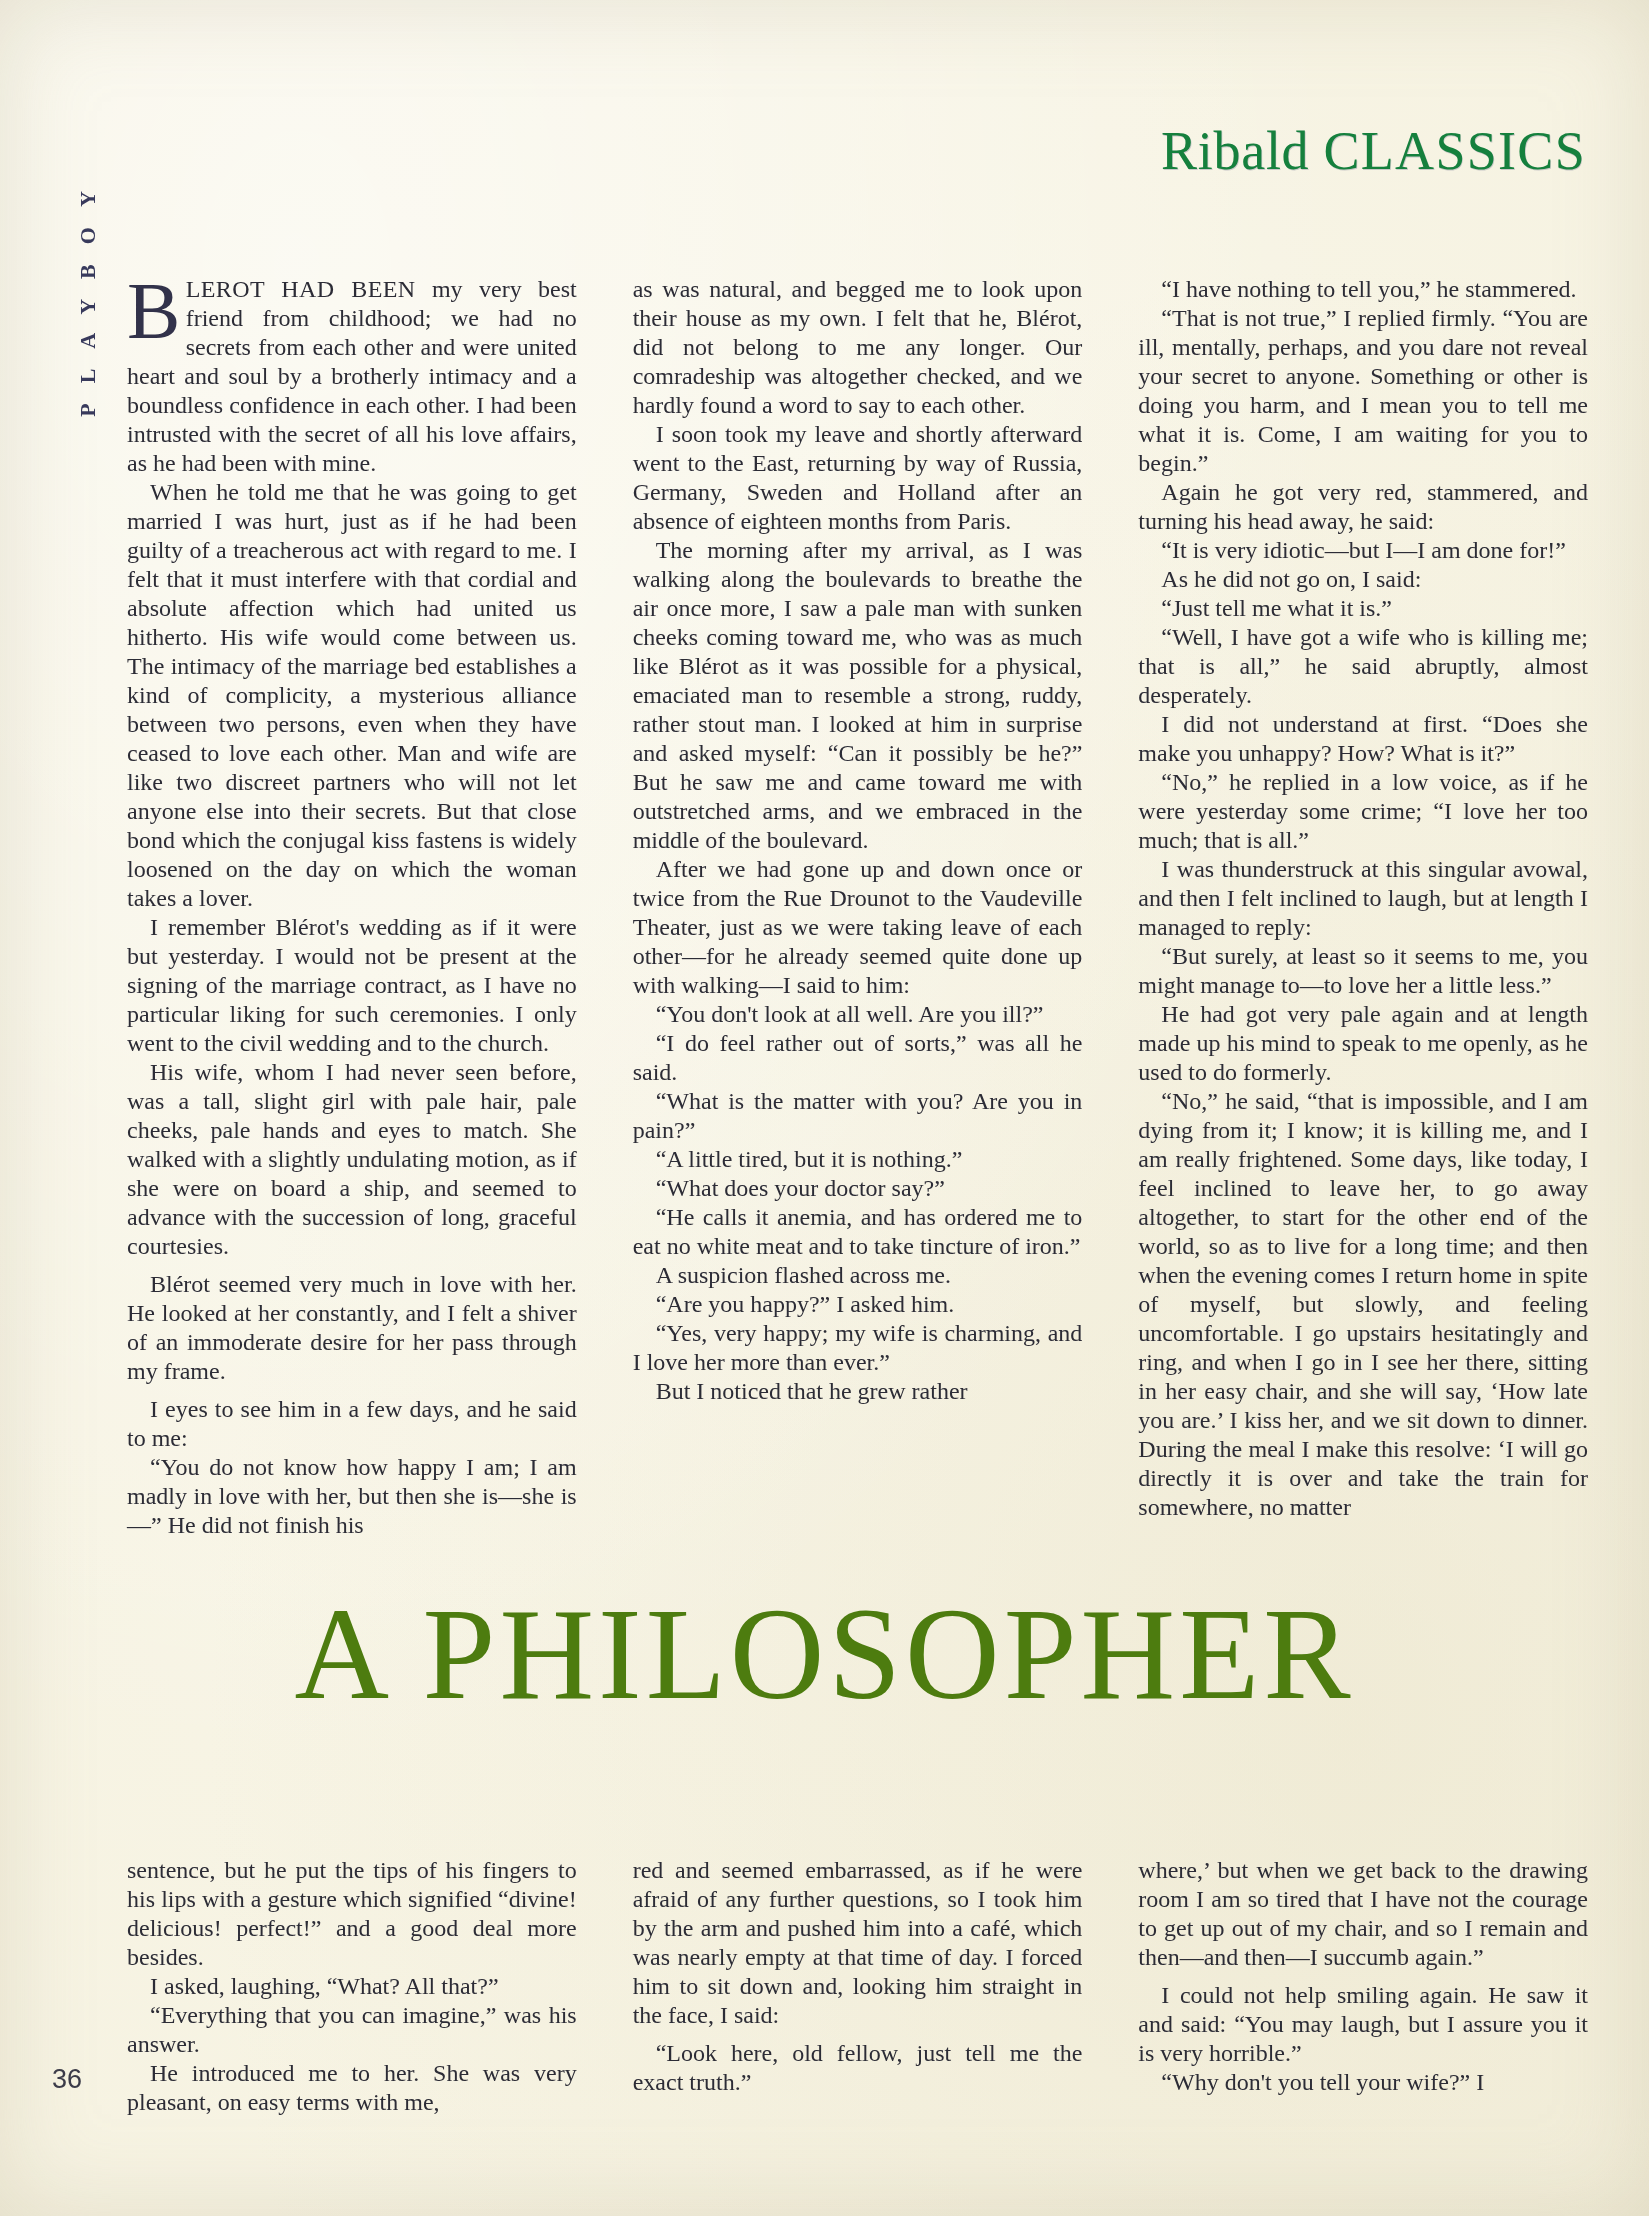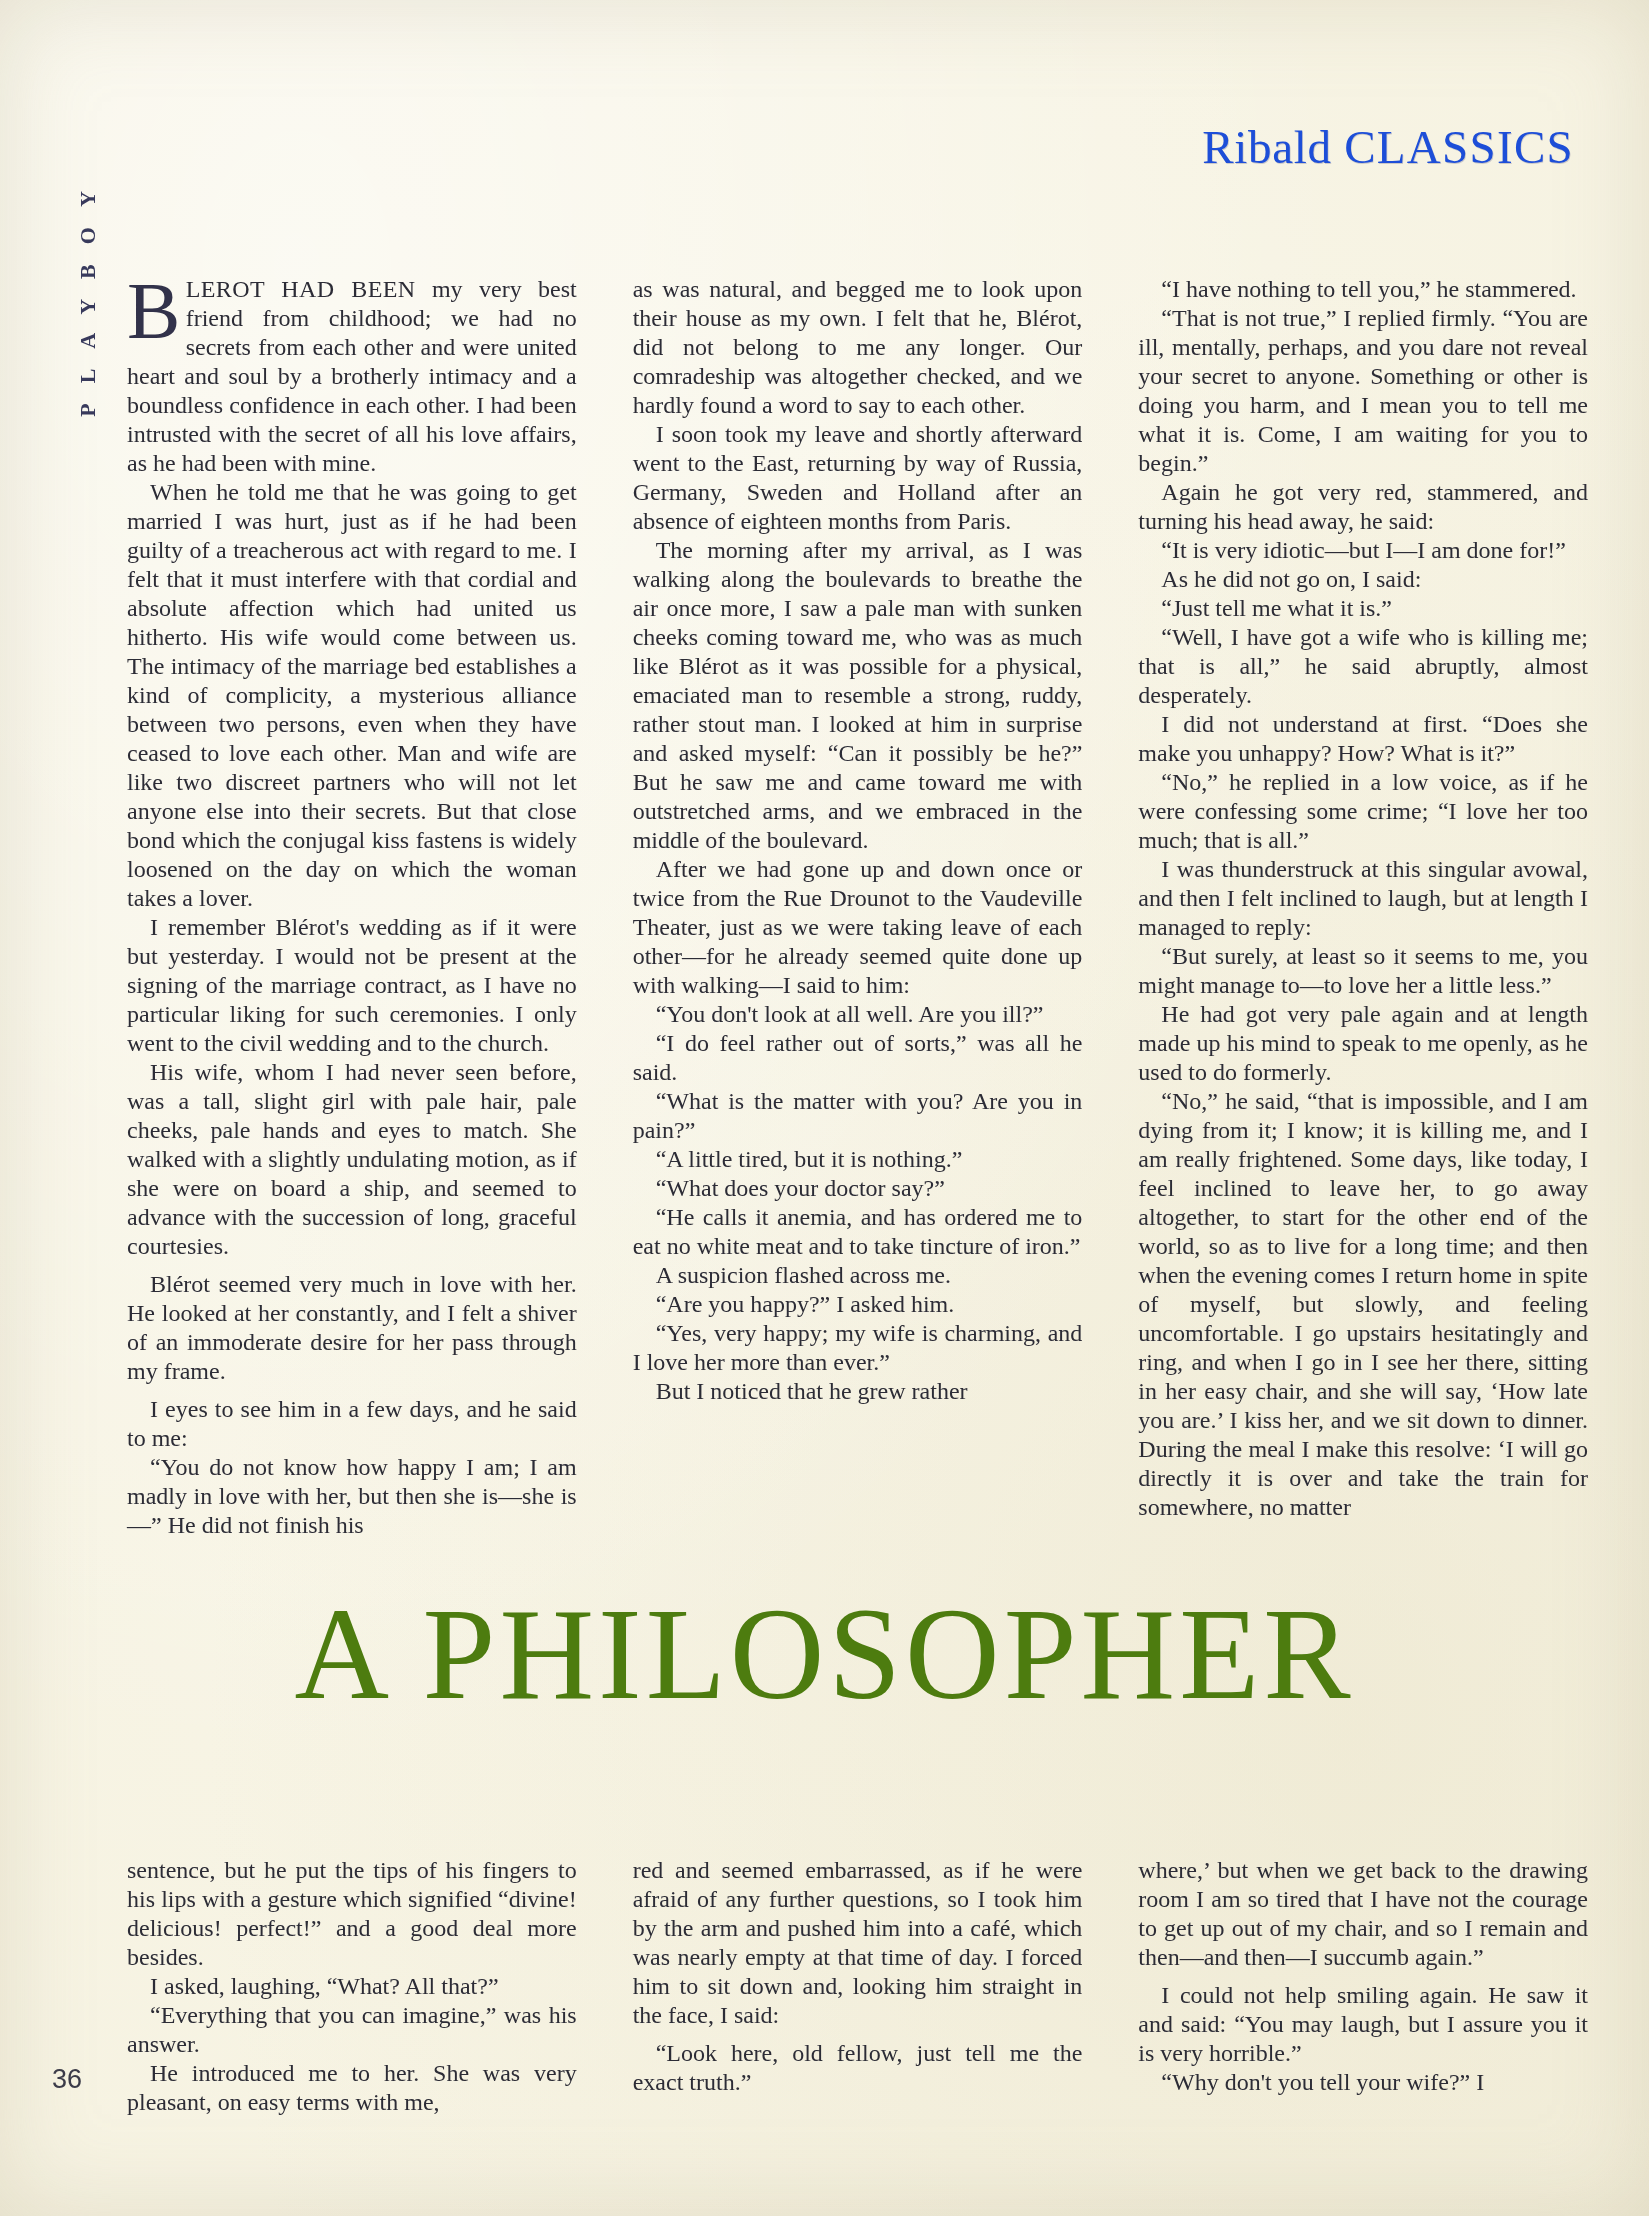--- a/index.html
+++ b/index.html
@@ -40,24 +40,24 @@
     font-family:"Liberation Serif","DejaVu Serif",serif;
     font-weight:bold;
     font-size:22px;
     letter-spacing:20px;
     color:#383a5c;
   }
 
   
   .rubric{
     position:absolute;
-    right:75px; top:124px;
-    font-size:47px;
+    right:63px; top:124px;
+    font-size:54px;
     line-height:1;
-    color:#1d4ed8;
+    color:#15803d;
     letter-spacing:0.7px;
     white-space:nowrap;
     text-shadow:0.7px 0.7px 0 rgba(120,120,150,.35);
   }
   .rubric .r-word1{font-weight:normal;}
   .rubric .r-word2{font-weight:normal;letter-spacing:1.3px;}
 
   
   .cols{
     position:absolute;
@@ -167,21 +167,21 @@
 
   <div class="col">
     <p>“I have nothing to tell you,” he stammered.</p>
     <p>“That is not true,” I replied firmly. “You are ill, mentally, perhaps, and you dare not reveal your secret to anyone. Something or other is doing you harm, and I mean you to tell me what it is. Come, I am waiting for you to begin.”</p>
     <p>Again he got very red, stammered, and turning his head away, he said:</p>
     <p>“It is very idiotic—but I—I am done for!”</p>
     <p>As he did not go on, I said:</p>
     <p>“Just tell me what it is.”</p>
     <p>“Well, I have got a wife who is killing me; that is all,” he said abruptly, almost desperately.</p>
     <p>I did not understand at first. “Does she make you unhappy? How? What is it?”</p>
-    <p>“No,” he replied in a low voice, as if he were confessing some crime; “I love her too much; that is all.”</p>
+    <p>“No,” he replied in a low voice, as if he were yesterday some crime; “I love her too much; that is all.”</p>
     <p>I was thunderstruck at this singular avowal, and then I felt inclined to laugh, but at length I managed to reply:</p>
     <p>“But surely, at least so it seems to me, you might manage to—to love her a little less.”</p>
     <p>He had got very pale again and at length made up his mind to speak to me openly, as he used to do formerly.</p>
     <p>“No,” he said, “that is impossible, and I am dying from it; I know; it is killing me, and I am really frightened. Some days, like today, I feel inclined to leave her, to go away altogether, to start for the other end of the world, so as to live for a long time; and then when the evening comes I return home in spite of myself, but slowly, and feeling uncomfortable. I go upstairs hesitatingly and ring, and when I go in I see her there, sitting in her easy chair, and she will say, ‘How late you are.’ I kiss her, and we sit down to dinner. During the meal I make this resolve: ‘I will go directly it is over and take the train for somewhere, no matter</p>
   </div>
 
 </div>
 
 <div class="feature-title">A PHILOSOPHER</div>
 

